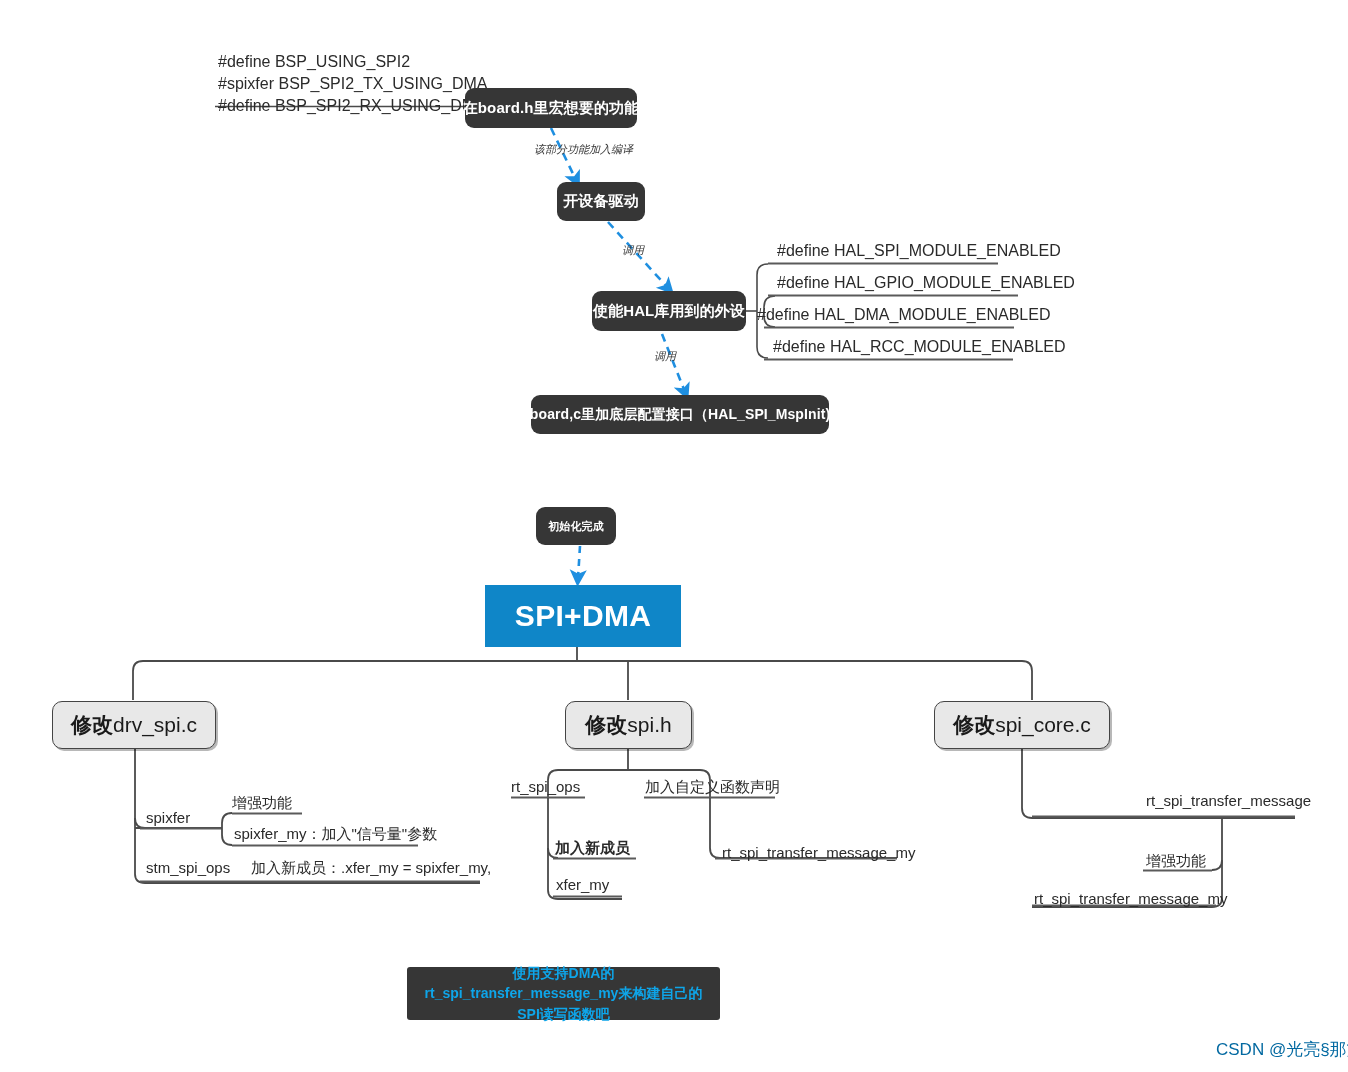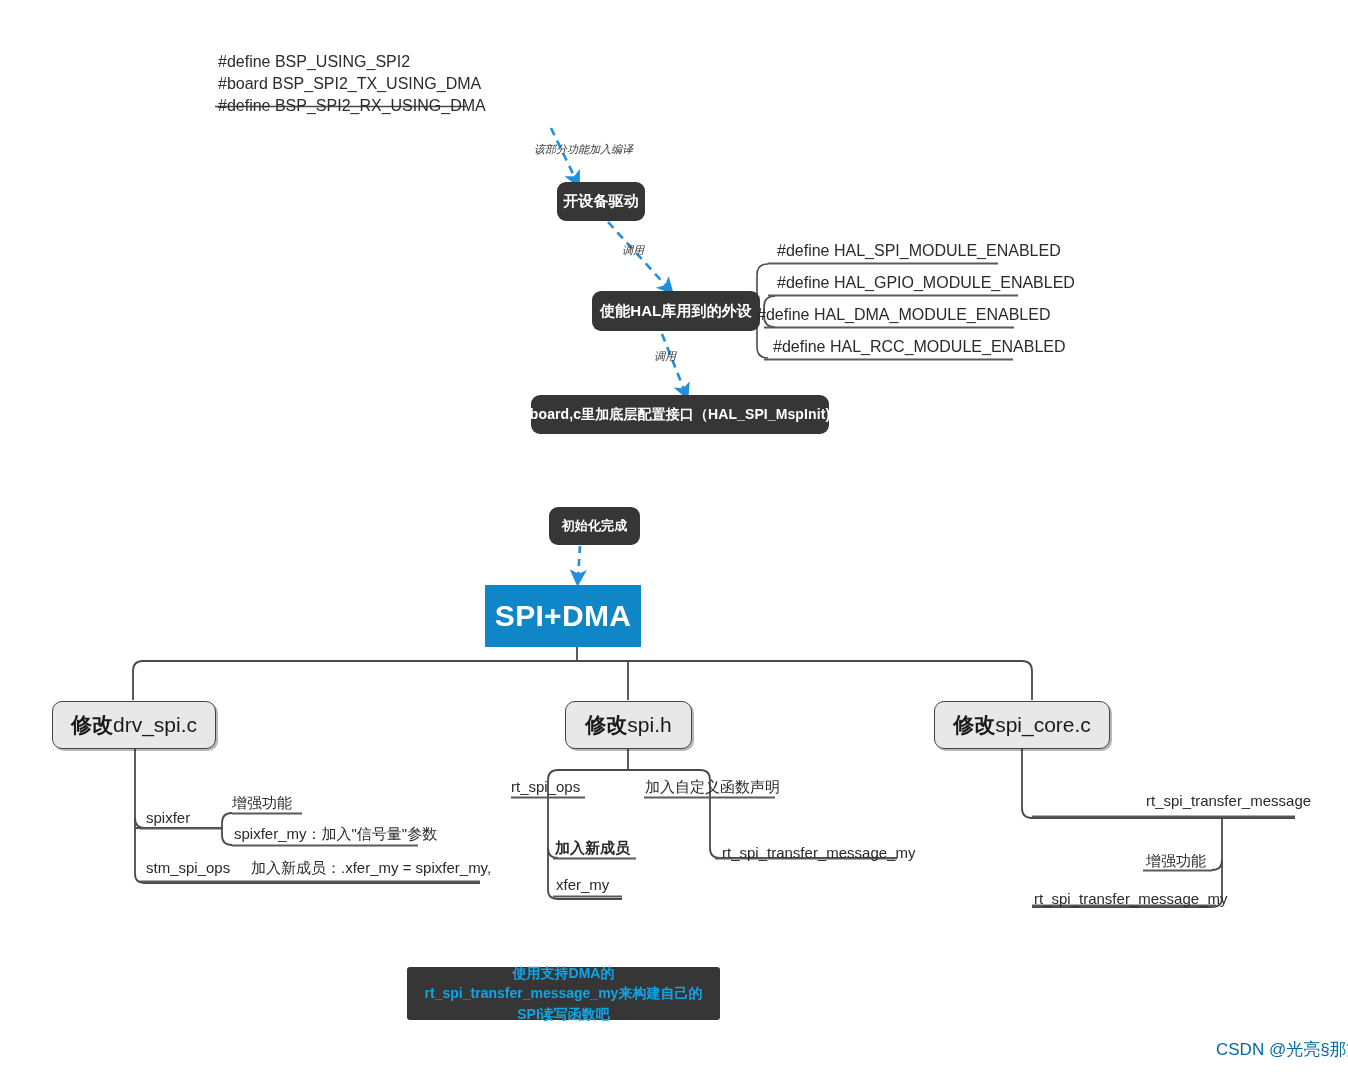--- a/index.html
+++ b/index.html
@@ -176,44 +176,45 @@
     <path d="M1022,749 L1022,808 Q1022,818 1032,818 L1295,818" stroke="#4a4a4a" stroke-width="1.8" fill="none"></path>
     <line x1="1032" y1="816.5" x2="1295" y2="816.5" stroke="#5a5a5a" stroke-width="1.8"></line>
 
     <path d="M1222,818 L1222,898 Q1222,907 1212,907 L1032,907" stroke="#4a4a4a" stroke-width="1.8" fill="none"></path>
     <path d="M1222,860 Q1222,870 1212,870" stroke="#4a4a4a" stroke-width="1.8" fill="none"></path>
     <line x1="1143" y1="870.5" x2="1212" y2="870.5" stroke="#5a5a5a" stroke-width="1.8"></line>
     <line x1="1032" y1="905.5" x2="1216" y2="905.5" stroke="#5a5a5a" stroke-width="1.8"></line>
   </svg>
 
   <div class="define-line code" style="left:218px; top:54px;">#define BSP_USING_SPI2</div>
-  <div class="define-line code" style="left:218px; top:76px;">#board BSP_SPI2_TX_USING_DMA</div>
+  <div class="define-line code" style="left:218px; top:76px;">#spixfer BSP_SPI2_TX_USING_DMA</div>
   <div class="define-line code" style="left:218px; top:98px;">#define BSP_SPI2_RX_USING_DMA</div>
 
+  <div class="node dark" style="left:465px; top:88px; width:172px; height:40px; font-size:15px;">在board.h里宏想要的功能</div>
 
   <div class="flow-label" style="left:534px; top:142px;">该部分功能加入编译</div>
 
   <div class="node dark" style="left:557px; top:182px; width:88px; height:39px; font-size:15px;">开设备驱动</div>
 
   <div class="flow-label" style="left:622px; top:243px;">调用</div>
 
-  <div class="node dark" style="left:592px; top:291px; width:168px; height:40px; font-size:15px;">使能HAL库用到的外设</div>
+  <div class="node dark" style="left:592px; top:291px; width:154px; height:40px; font-size:15px;">使能HAL库用到的外设</div>
 
   <div class="flow-label" style="left:654px; top:349px;">调用</div>
 
   <div class="node dark" style="left:531px; top:395px; width:298px; height:39px; font-size:14px;">board,c里加底层配置接口（HAL_SPI_MspInit)</div>
 
   <div class="leaf big code" style="left:777px; top:243px;">#define HAL_SPI_MODULE_ENABLED</div>
   <div class="leaf big code" style="left:777px; top:275px;">#define HAL_GPIO_MODULE_ENABLED</div>
   <div class="leaf big code" style="left:757px; top:307px;">#define HAL_DMA_MODULE_ENABLED</div>
   <div class="leaf big code" style="left:773px; top:339px;">#define HAL_RCC_MODULE_ENABLED</div>
 
-  <div class="node dark" style="left:549px; top:507px; width:91px; height:38px; font-size:13px;">初始化完成</div>
-
-  <div class="node blue" style="left:485px; top:585px; width:156px; height:62px;">SPI+DMA</div>
+  <div class="node dark" style="left:536px; top:507px; width:80px; height:38px; font-size:11px;">初始化完成</div>
+
+  <div class="node blue" style="left:485px; top:585px; width:196px; height:62px;">SPI+DMA</div>
 
   <div class="node grey" style="left:52px; top:701px; width:164px; height:48px;">
     <span style="font-weight:bold;">修改</span>
       <span class="code">drv_spi.c</span>
   </div>
 
   <div class="node grey" style="left:565px; top:701px; width:127px; height:48px;">
     <span style="font-weight:bold;">修改</span>
       <span class="code">spi.h</span>
   </div>

